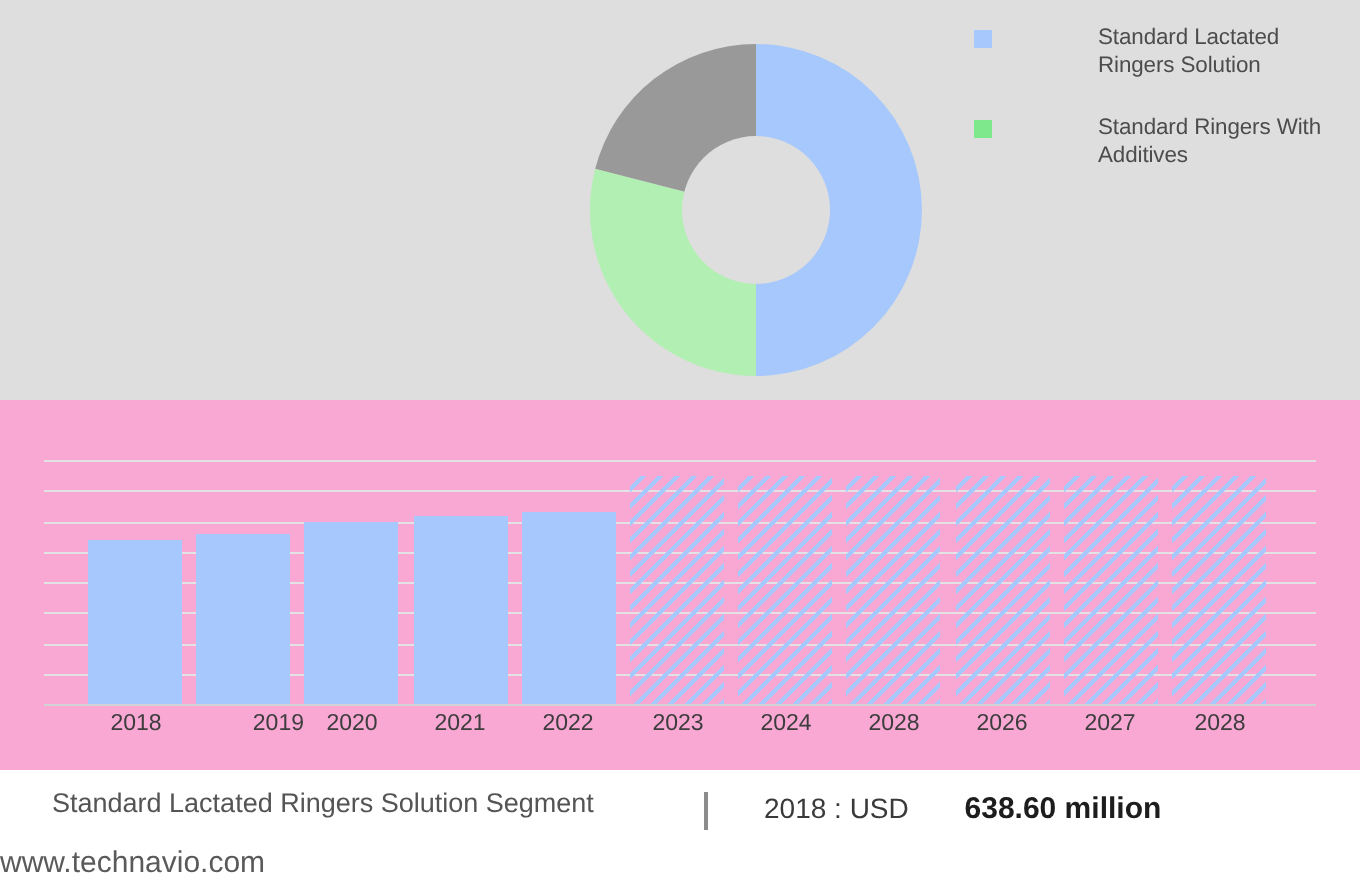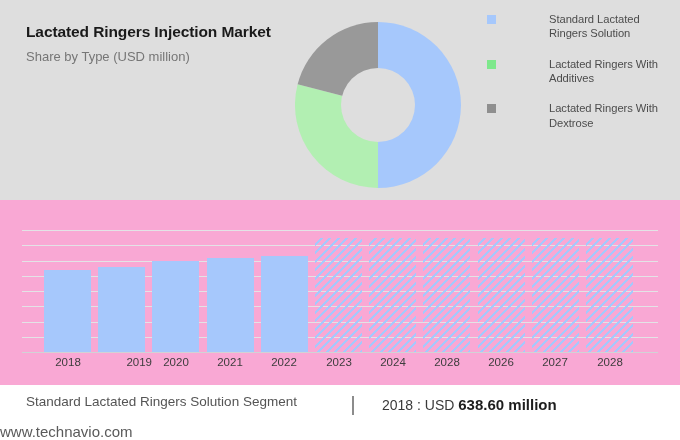--- a/index.html
+++ b/index.html
@@ -111,62 +111,54 @@
     font-size: 13.5px; color: #545454; line-height: 1.28;
   }
   #footer-divider {
     position: absolute; left: 352px; top: 396px;
     width: 2px; height: 19px; background: #8c8c8c;
   }
   #footer-value {
     position: absolute; left: 382px; top: 396px;
     font-size: 14px; color: #3a3a3a; white-space: nowrap;
   }
-  #footer-value b { font-weight: bold; color: #1d1d1d; font-size: 15px; }
+  #footer-value b { font-weight: bold; color: #1d1d1d; font-size: 15px; margin-left: 24px; }
   #footer-url {
     position: absolute; left: 0; top: 423px; width: 680px;
     text-align: left;
     font-size: 15px; color: #5a5a5a;
   }
 </style>
 </head>
 <body>
 
 <div id="page">
 
   <div id="header">
 
-    <div id="title-block">
-      <div id="chart-title">Lactated Ringers Injection Market</div>
-      <div id="chart-subtitle">Share by Type (USD million)</div>
-    </div>
 
     <div id="donut-wrap">
       <svg id="donut-svg" viewBox="0 0 166 166">
         <g id="donut-slices">
             <path d="M 83 83 L 83 0 A 83 83 0 0 1 83 166 Z" fill="#a6c8fc"></path>
             <path d="M 83 83 L 83 166 A 83 83 0 0 1 2.6075976263236242 62.358739365317 Z" fill="#b2efb2"></path>
             <path d="M 83 83 L 2.6075976263236242 62.358739365317 A 83 83 0 0 1 82.99999999999999 0 Z" fill="#999999"></path>
           </g>
         <circle cx="83" cy="83" r="37" fill="#dedede"></circle>
       </svg>
     </div>
 
     <div id="legend">
       <div class="legend-item">
         <span class="legend-swatch" style="background:#a6c8fc"></span>
         <span class="legend-label">Standard Lactated Ringers Solution</span>
       </div>
       <div class="legend-item">
         <span class="legend-swatch" style="background:#7ee88c"></span>
-        <span class="legend-label">Lactated Ringers With Additives</span>
-      </div>
-      <div class="legend-item">
-        <span class="legend-swatch" style="background:#8f8f8f"></span>
-        <span class="legend-label">Lactated Ringers With Dextrose</span>
+        <span class="legend-label">Standard Ringers With Additives</span>
       </div>
     </div>
 
   </div>
 
   <div id="chart-panel">
     <div id="plot">
       <div id="gridlines">
           <div class="gridline" style="top: 0px;"></div>
           <div class="gridline" style="top: 15px;"></div>

